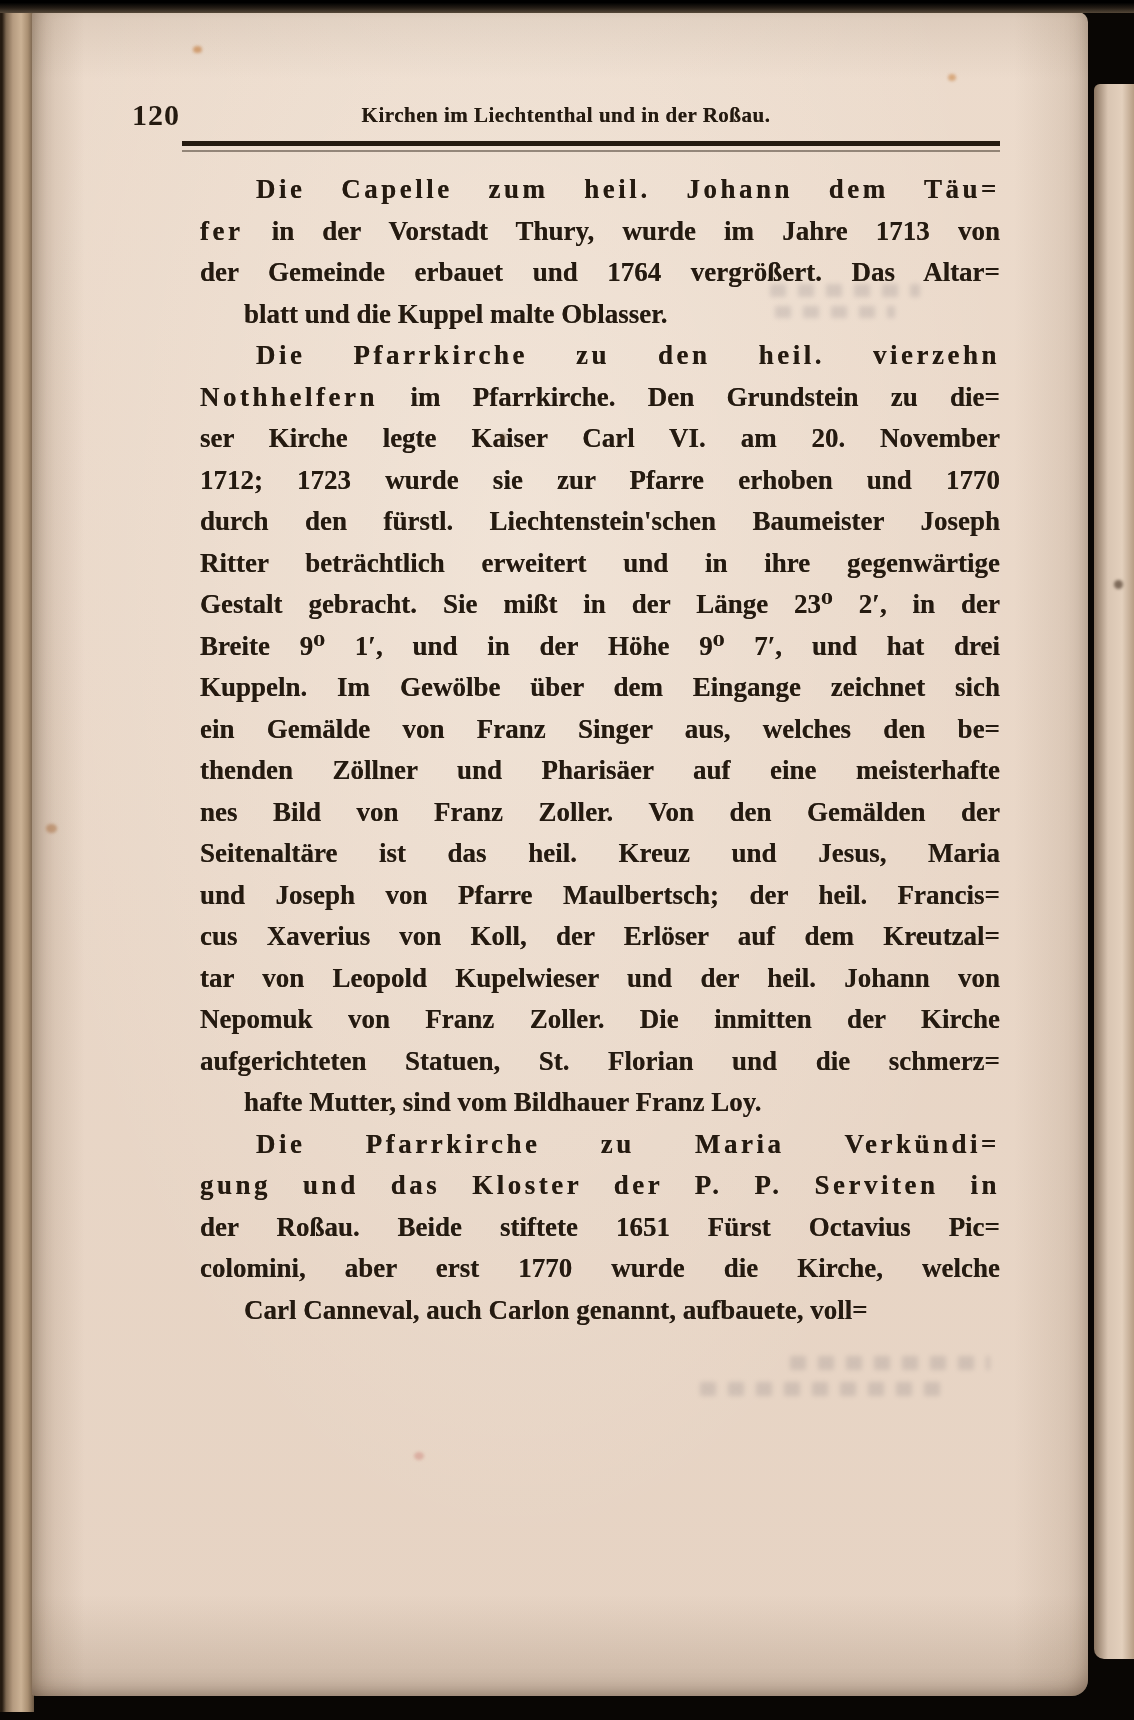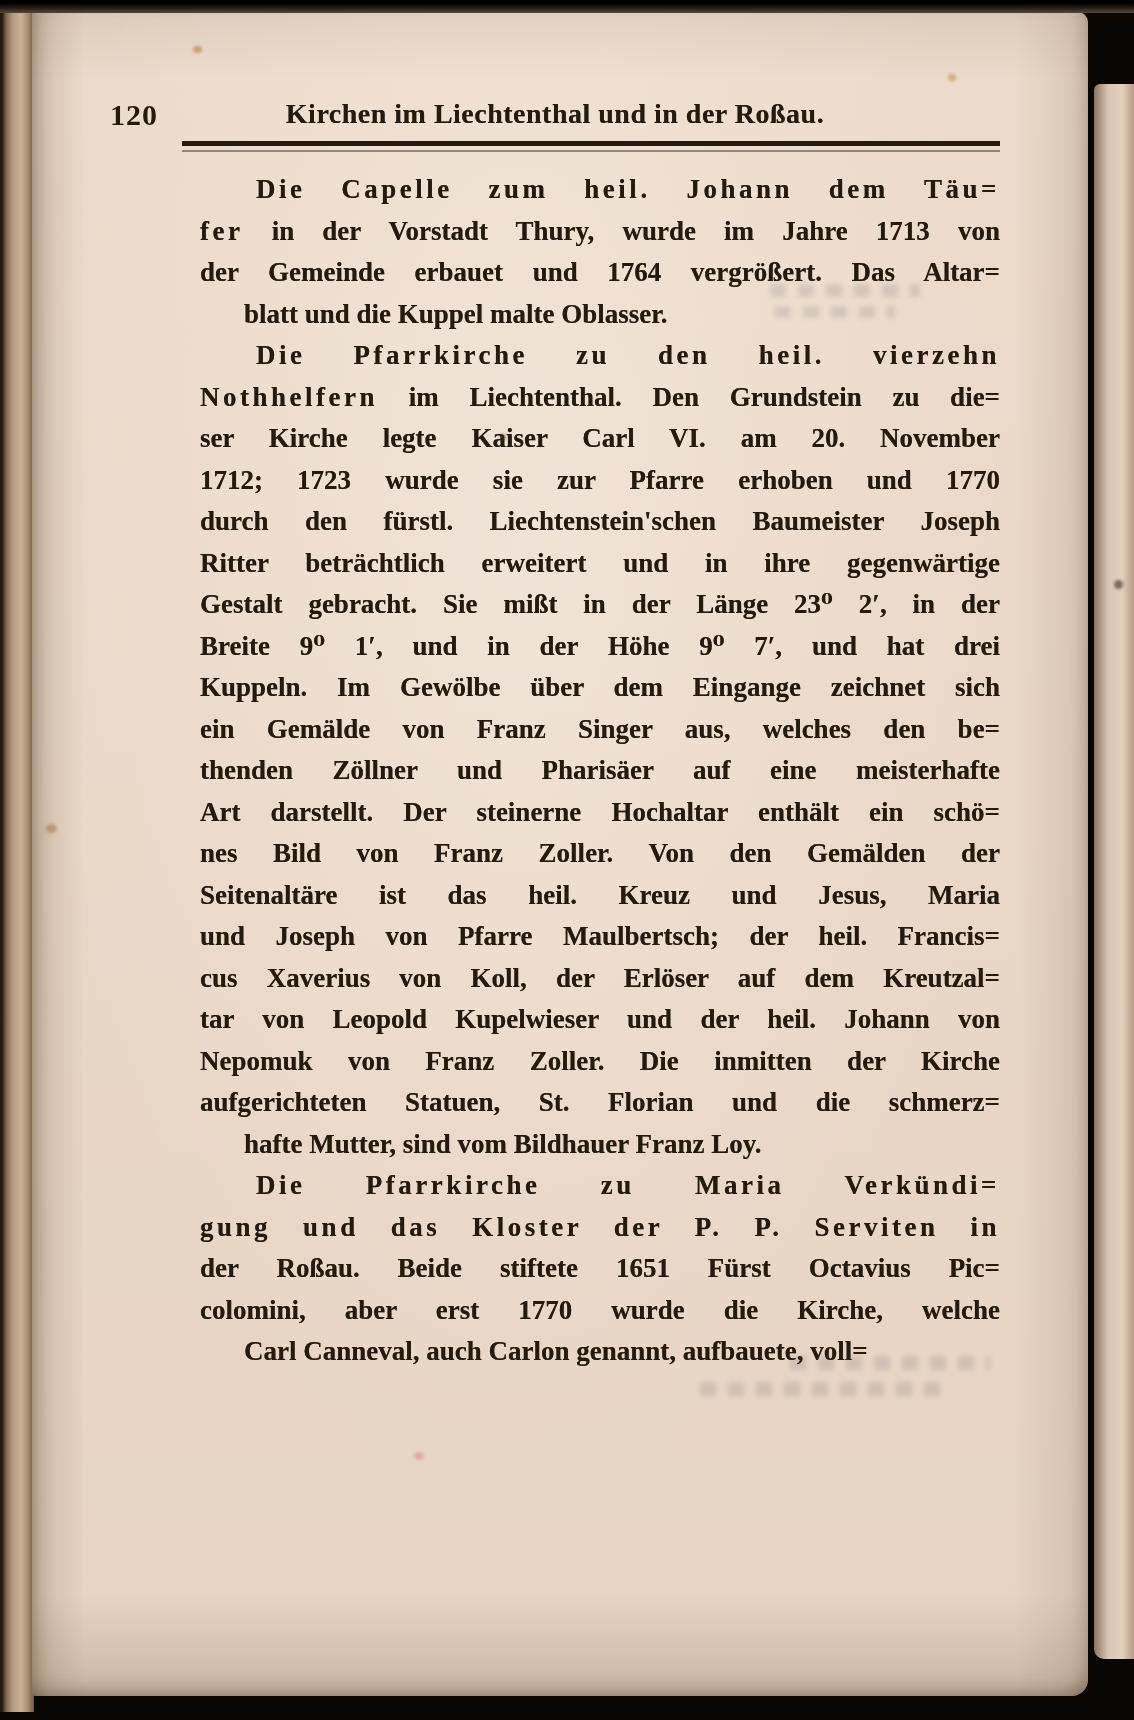--- a/index.html
+++ b/index.html
@@ -33,28 +33,28 @@
       radial-gradient(ellipse at 46% 32%, rgba(255,252,246,.30), rgba(255,252,246,0) 62%),
       linear-gradient(90deg, rgba(110,80,50,.22), rgba(110,80,50,0) 5%, rgba(110,80,50,0) 93%, rgba(110,80,50,.16)),
       linear-gradient(rgba(90,65,40,.10), rgba(90,65,40,0) 4%, rgba(90,65,40,0) 94%, rgba(90,65,40,.20)),
       linear-gradient(#ecdbcc,#e6d3c3);
     box-shadow:inset 14px 0 18px -12px rgba(70,50,30,.45), inset -10px -14px 22px -14px rgba(60,40,25,.5);
     z-index:2;
     color:#241a10;
   }
   
   .header-row{
-    display:flex;align-items:flex-start;
-    padding:86px 88px 0 78px;
+    display:flex;align-items:center;
+    padding:86px 88px 0 100px;
   }
   .page-number{
     font-weight:bold;font-size:30px;letter-spacing:1px;flex:0 0 auto;
   }
   .running-title{
-    flex:1 1 auto;text-align:center;font-weight:bold;font-size:28px;
+    flex:1 1 auto;text-align:center;font-weight:bold;font-size:21px;
     letter-spacing:.5px;padding-right:48px;white-space:nowrap;
     text-shadow:0 0 .6px rgba(36,26,16,.7);
   }
   .header-rule{
     margin:9px 88px 0 150px;height:4px;
     border-top:5px solid #251b10;
     border-bottom:2px solid rgba(37,27,16,.45);
   }
   
   .body-text{
@@ -98,31 +98,30 @@
       <div class="page-number">120</div>
       <div class="running-title">Kirchen im Liechtenthal und in der Roßau.</div>
     </div>
     <div class="header-rule"></div>
     <div class="body-text">
         <div class="line indent"><span class="sperr">Die Capelle zum heil. Johann dem Täu=</span></div>
         <div class="line"><span class="sperr">fer</span><span> in der Vorstadt Thury, wurde im Jahre 1713 von</span></div>
         <div class="line"><span>der Gemeinde erbauet und 1764 vergrößert. Das Altar=</span></div>
         <div class="line end"><span>blatt und die Kuppel malte Oblasser.</span></div>
         <div class="line indent"><span class="sperr">Die Pfarrkirche zu den heil. vierzehn</span></div>
-        <div class="line"><span class="sperr">Nothhelfern</span><span> im Liechtenthal. Den Grundstein zu die=</span></div>
+        <div class="line"><span class="sperr">Nothhelfern</span><span> im Pfarrkirche. Den Grundstein zu die=</span></div>
         <div class="line"><span>ser Kirche legte Kaiser Carl VI. am 20. November</span></div>
         <div class="line"><span>1712; 1723 wurde sie zur Pfarre erhoben und 1770</span></div>
         <div class="line"><span>durch den fürstl. Liechtenstein'schen Baumeister Joseph</span></div>
         <div class="line"><span>Ritter beträchtlich erweitert und in ihre gegenwärtige</span></div>
         <div class="line"><span>Gestalt gebracht. Sie mißt in der Länge 23⁰ 2′, in der</span></div>
         <div class="line"><span>Breite 9⁰ 1′, und in der Höhe 9⁰ 7′, und hat drei</span></div>
         <div class="line"><span>Kuppeln. Im Gewölbe über dem Eingange zeichnet sich</span></div>
         <div class="line"><span>ein Gemälde von Franz Singer aus, welches den be=</span></div>
         <div class="line"><span>thenden Zöllner und Pharisäer auf eine meisterhafte</span></div>
-        <div class="line"><span>Art darstellt. Der steinerne Hochaltar enthält ein schö=</span></div>
         <div class="line"><span>nes Bild von Franz Zoller. Von den Gemälden der</span></div>
         <div class="line"><span>Seitenaltäre ist das heil. Kreuz und Jesus, Maria</span></div>
         <div class="line"><span>und Joseph von Pfarre Maulbertsch; der heil. Francis=</span></div>
         <div class="line"><span>cus Xaverius von Koll, der Erlöser auf dem Kreutzal=</span></div>
         <div class="line"><span>tar von Leopold Kupelwieser und der heil. Johann von</span></div>
         <div class="line"><span>Nepomuk von Franz Zoller. Die inmitten der Kirche</span></div>
         <div class="line"><span>aufgerichteten Statuen, St. Florian und die schmerz=</span></div>
         <div class="line end"><span>hafte Mutter, sind vom Bildhauer Franz Loy.</span></div>
         <div class="line indent"><span class="sperr">Die Pfarrkirche zu Maria Verkündi=</span></div>
         <div class="line"><span class="sperr">gung und das Kloster der P. P. Serviten in</span></div>

